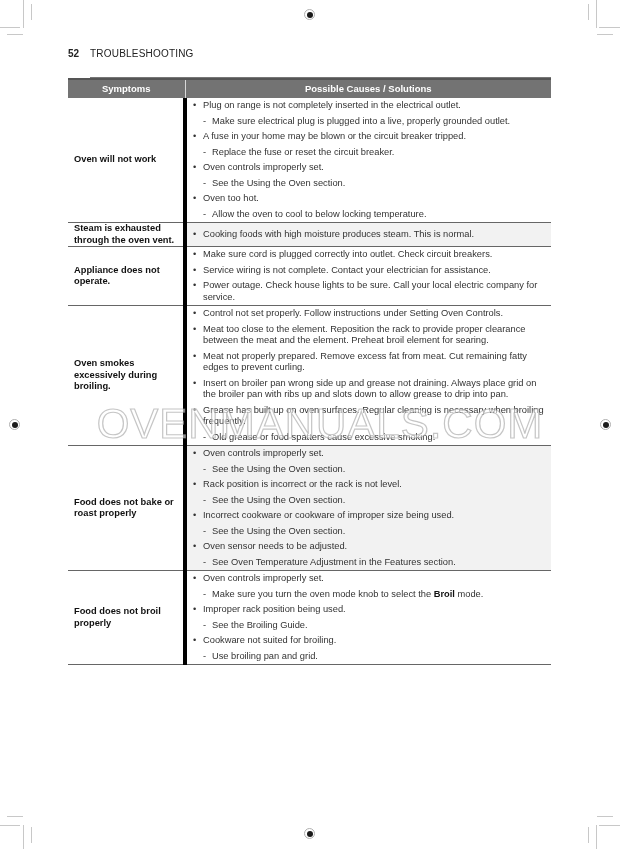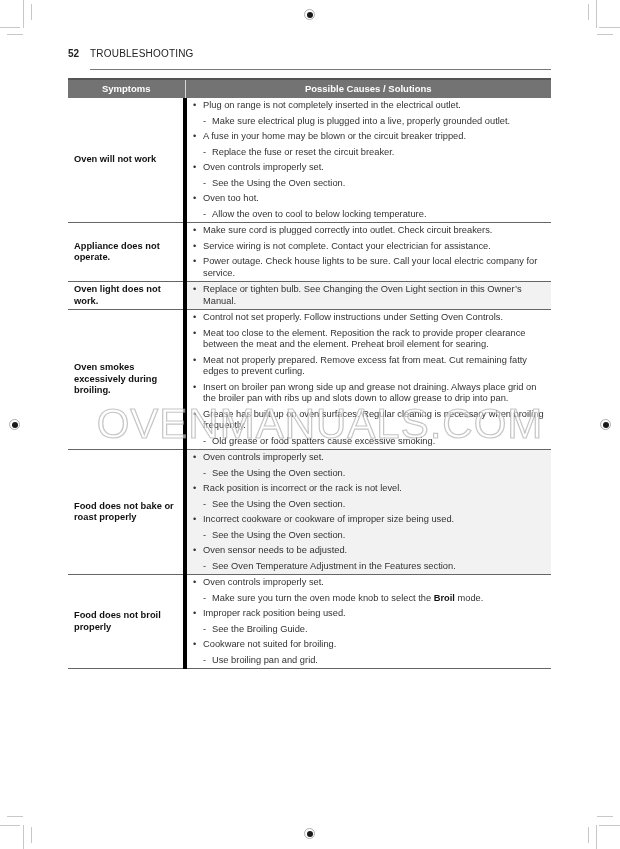--- a/index.html
+++ b/index.html
@@ -14,21 +14,21 @@
       border: 1px solid #b0b0b0; box-sizing: border-box;
       display: flex; align-items: center; justify-content: center;
     }
     .reg::after { content: ""; width: 6px; height: 6px; border-radius: 50%; background: #1a1a1a; }
 
     .page-header {
       position: absolute; left: 68px; top: 48px; width: 483px;
       font-size: 10px; display: flex; align-items: baseline;
     }
     .page-num { font-weight: bold; width: 22px; }
-    .page-title-wrap { flex: 1; border-bottom: 1px solid #777; padding-bottom: 10px; }
+    .page-title-wrap { flex: 1; border-bottom: 1px solid #777; padding-bottom: 18px; }
     .page-title { letter-spacing: 0.2px; }
 
     table.ts {
       position: absolute; left: 68px; top: 78px; width: 483px;
       border-collapse: collapse; font-size: 9.3px; line-height: 11.5px;
     }
     table.ts th {
       background: #737373; color: #fff; font-weight: bold; height: 18px;
       border-top: 2px solid #555; font-size: 9.5px; padding: 0;
     }
@@ -105,32 +105,32 @@
           <div class="item bullet">Plug on range is not completely inserted in the electrical outlet.</div>
           <div class="item sub">Make sure electrical plug is plugged into a live, properly grounded outlet.</div>
           <div class="item bullet">A fuse in your home may be blown or the circuit breaker tripped.</div>
           <div class="item sub">Replace the fuse or reset the circuit breaker.</div>
           <div class="item bullet">Oven controls improperly set.</div>
           <div class="item sub">See the Using the Oven section.</div>
           <div class="item bullet">Oven too hot.</div>
           <div class="item sub">Allow the oven to cool to below locking temperature.</div>
         </td>
       </tr>
+      <tr class="shaded">
+        <td class="sym">Steam is exhausted through the oven vent.</td>
+        <td class="sol">
+          <div class="item bullet">Cooking foods with high moisture produces steam. This is normal.</div>
+        </td>
+      </tr>
       <tr>
         <td class="sym">Appliance does not operate.</td>
         <td class="sol">
           <div class="item bullet">Make sure cord is plugged correctly into outlet. Check circuit breakers.</div>
           <div class="item bullet">Service wiring is not complete. Contact your electrician for assistance.</div>
           <div class="item bullet">Power outage. Check house lights to be sure. Call your local electric company for service.</div>
-        </td>
-      </tr>
-      <tr class="shaded">
-        <td class="sym">Oven light does not work.</td>
-        <td class="sol">
-          <div class="item bullet">Replace or tighten bulb. See Changing the Oven Light section in this Owner’s Manual.</div>
         </td>
       </tr>
       <tr>
         <td class="sym">Oven smokes excessively during broiling.</td>
         <td class="sol">
           <div class="item bullet">Control not set properly. Follow instructions under Setting Oven Controls.</div>
           <div class="item bullet">Meat too close to the element. Reposition the rack to provide proper clearance between the meat and the element. Preheat broil element for searing.</div>
           <div class="item bullet">Meat not properly prepared. Remove excess fat from meat. Cut remaining fatty edges to prevent curling.</div>
           <div class="item bullet">Insert on broiler pan wrong side up and grease not draining. Always place grid on the broiler pan with ribs up and slots down to allow grease to drip into pan.</div>
           <div class="item bullet">Grease has built up on oven surfaces. Regular cleaning is necessary when broiling frequently.</div>

